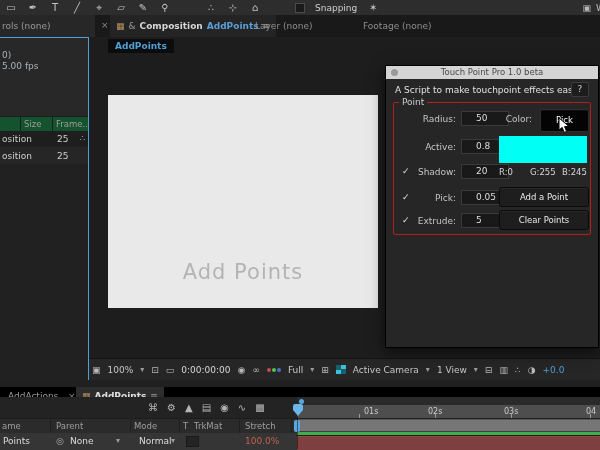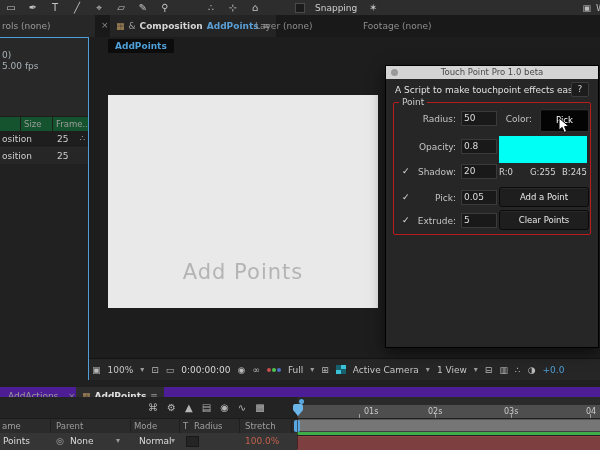--- a/index.html
+++ b/index.html
@@ -75,32 +75,32 @@
   .sp-gear{position:absolute;left:5px;top:3px;width:7px;height:7px;border-radius:50%;background:#9a9a9a;}
   .sp-subtitle{position:absolute;top:19px;left:9px;font-size:9px;color:#e2e2e2;}
   .sp-help{position:absolute;top:16px;right:9px;width:16px;height:13px;background:#1c1c1c;
     border:1px solid #3c3c3c;border-radius:2px;color:#ccc;font-size:9px;text-align:center;line-height:13px;}
   .sp-group{position:absolute;border:1px solid #b91c1c;border-radius:2px;}
   .sp-legend{position:absolute;top:-6px;left:5px;background:#262626;padding:0 3px;font-size:9px;color:#cccccc;}
   .pg{left:7px;top:36px;width:196px;height:131px;}
   .ag{left:7px;top:174px;width:196px;height:99px;}
   .sp-label{position:absolute;width:46px;text-align:right;font-size:9px;color:#c4c4c4;}
   .sp-input{position:absolute;width:32px;height:13px;background:#191919;border:1px solid #3a3a3a;
-    color:#dddddd;font-size:9px;line-height:13px;padding-left:2px;}
+    color:#dddddd;font-size:9px;line-height:13px;padding-left:14px;}
   .sp-check{position:absolute;font-size:9px;color:#e0e0e0;}
   .sp-btn{position:absolute;background:#1e1e1e;border:1px solid #0a0a0a;border-radius:3px;
     color:#e8e8e8;font-size:8.5px;text-align:center;box-shadow:inset 0 1px 0 rgba(255,255,255,.05);}
   .pick-btn{left:146px;top:6px;width:47px;height:21px;background:#040404;border:1px solid #2e2e2e;
     color:#fff;line-height:21px;border-radius:2px;}
   .swatch{position:absolute;left:105px;top:33px;width:88px;height:27px;}
   .rgbtxt{position:absolute;font-size:8.5px;color:#d6d6d6;}
 
   
   .timeline{position:absolute;top:380px;left:0;width:600px;height:70px;background:#202020;}
-  .tl-tabs{position:absolute;top:7px;left:0;width:600px;height:17px;background:#4c1d95;}
+  .tl-tabs{position:absolute;top:7px;left:0;width:600px;height:17px;background:#000000;}
   .tl-tab-other{position:absolute;left:8px;top:4px;font-size:9px;color:#9a9a9a;}
   .tl-close{position:absolute;left:68px;top:4px;font-size:9px;color:#888;}
   .tl-tab-active{position:absolute;left:76px;top:0;height:17px;background:#2d2d2d;display:flex;
     align-items:center;gap:4px;padding:0 6px;font-size:9px;}
   .tl-tab-active .tab-icon{color:#b5915f;font-size:9px;}
   .tl-tab-active .nm{color:#e0e0e0;font-weight:bold;}
   .tl-tab-active .menu{color:#999;}
   .tl-toolbar{position:absolute;top:17px;left:0;width:297px;height:21px;background:#232323;
     display:flex;align-items:center;gap:9px;padding-left:148px;box-sizing:border-box;
     font-size:10px;color:#b5b5b5;}
@@ -243,21 +243,21 @@
     <div class="sp-help">?</div>
 
     <div class="sp-group pg">
       <span class="sp-legend">Point</span>
 
       <span class="sp-label" style="left:16px;top:11px;">Radius:</span>
       <span class="sp-input" style="left:67px;top:8px;">50</span>
       <span class="sp-label" style="left:98px;top:11px;width:40px;">Color:</span>
       <span class="sp-btn pick-btn">Pick</span>
 
-      <span class="sp-label" style="left:16px;top:39px;">Opacity:</span>
+      <span class="sp-label" style="left:16px;top:39px;">Active:</span>
       <span class="sp-input" style="left:67px;top:36px;">0.8</span>
       <span class="swatch" style="background: rgb(0, 255, 245);"></span>
 
       <span class="sp-check" style="left:8px;top:63px;">✓</span>
       <span class="sp-label" style="left:16px;top:64px;">Shadow:</span>
       <span class="sp-input" style="left:67px;top:61px;">20</span>
       <span class="rgbtxt" style="left:105px;top:64px;">R:0</span>
       <span class="rgbtxt" style="left:136px;top:64px;">G:255</span>
       <span class="rgbtxt" style="left:168px;top:64px;">B:245</span>
 
@@ -293,21 +293,21 @@
       <span>◉</span>
       <span>∿</span>
       <span>▩</span>
     </div>
 
     <div class="tl-cols">
       <span style="left:2px;">ame</span>
       <span style="left:56px;">Parent</span>
       <span style="left:134px;">Mode</span>
       <span style="left:183px;">T</span>
-      <span style="left:194px;">Radius</span>
+      <span style="left:194px;">TrkMat</span>
       <span style="left:245px;">Stretch</span>
       <span class="dv" style="left:50px;"></span>
         <span class="dv" style="left:130px;"></span>
       <span class="dv" style="left:179px;"></span>
         <span class="dv" style="left:239px;"></span>
       <span class="dv" style="left:291px;"></span>
     </div>
 
     <div class="tl-row">
       <span style="left:3px;">Points</span>

